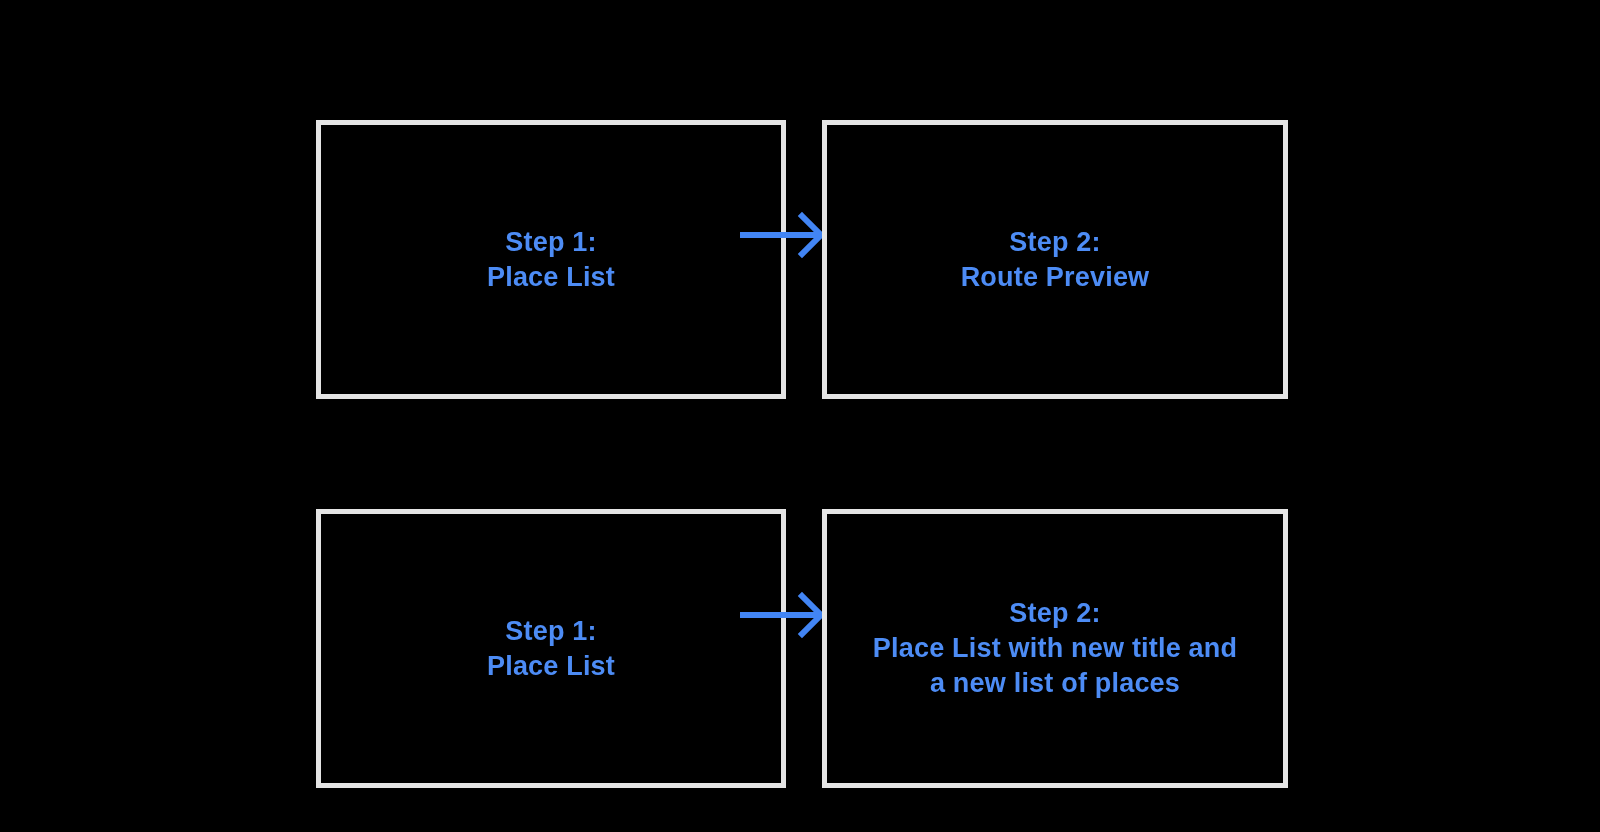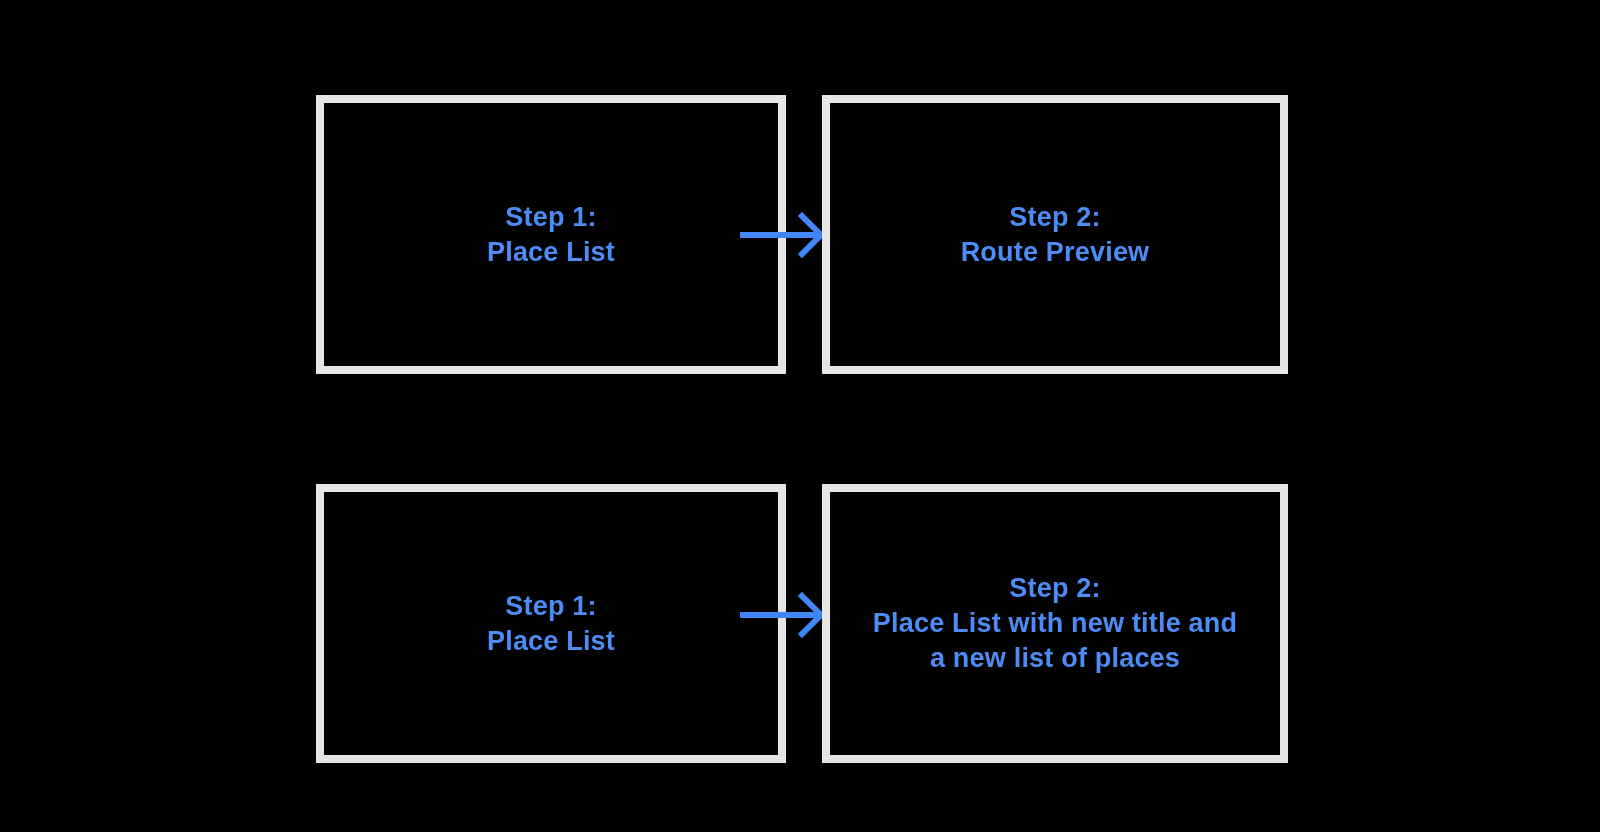--- a/index.html
+++ b/index.html
@@ -15,26 +15,27 @@
   }
   #canvas {
     position: relative;
     width: 1600px;
     height: 832px;
     background: #000000;
   }
   .flow-box {
     position: absolute;
     box-sizing: border-box;
-    border: 8px solid #e5e5e5;
+    border: 5px solid #e5e5e5;
     background: transparent;
     display: flex;
     align-items: center;
     justify-content: center;
     text-align: center;
+    margin-top: 25px;
   }
   .box-label {
     color: #4d8cf5;
     font-family: "Liberation Sans", sans-serif;
     font-weight: bold;
     font-size: 27px;
     line-height: 35px;
     letter-spacing: 0.2px;
     white-space: pre-line;
     padding: 0 10px;

